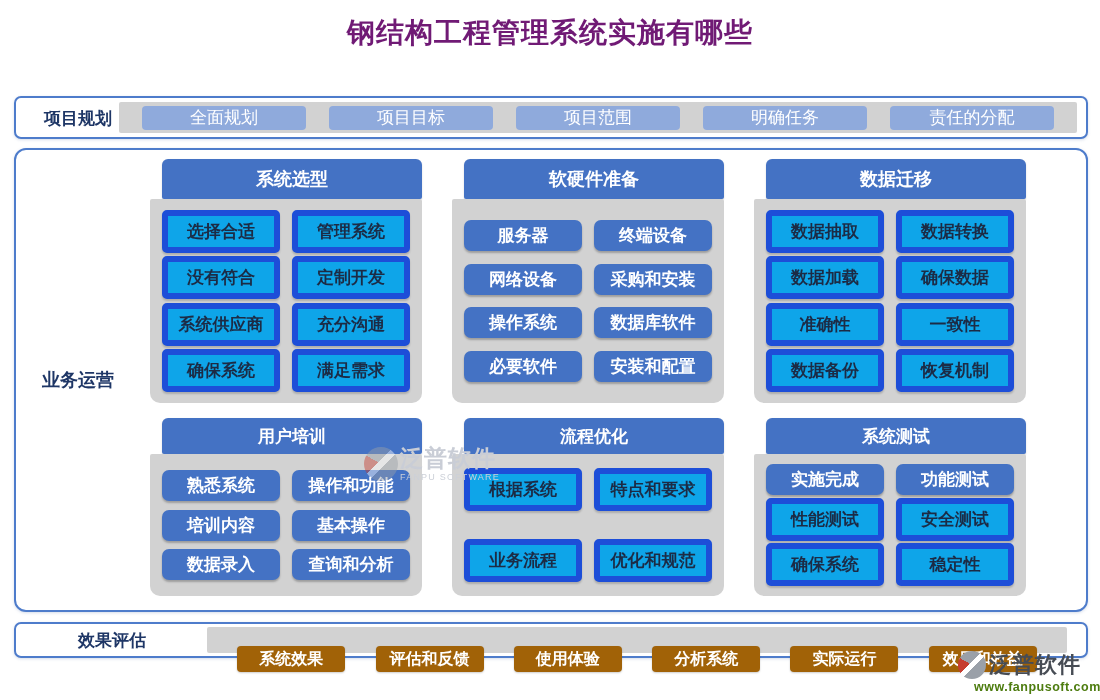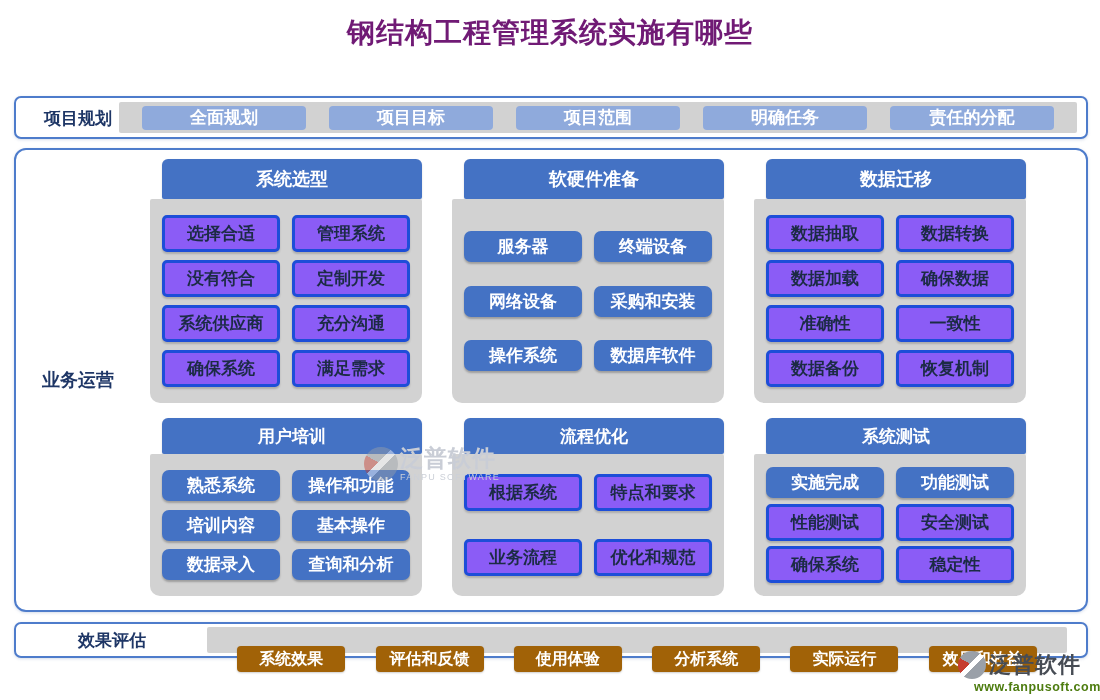--- a/index.html
+++ b/index.html
@@ -24,21 +24,21 @@
   }
   .band-top .band-label{left:16px;width:92px;}
   .band-bottom .band-label{left:0;width:192px;}
   .band-bar{
     position:absolute;background:#d2d2d2;border-radius:2px;
     display:flex;align-items:center;justify-content:space-evenly;
   }
   .band-top .band-bar{left:103px;right:9px;top:4px;bottom:4px;}
   .band-bottom .band-bar{left:191px;right:19px;top:3px;bottom:3px;}
   .planning-btn{
-    background:#8faadc;color:#fff;font-weight:bold;font-size:17px;
+    background:#8faadc;color:#fff;font-weight:normal;font-size:17px;
     height:24px;line-height:24px;border-radius:4px;width:164px;text-align:center;cursor:pointer;
   }
   .eval-btn{
     background:#a16207;color:#fff;font-weight:bold;font-size:16px;
     height:26px;line-height:26px;border-radius:4px;padding:0 13px;min-width:82px;
     text-align:center;cursor:pointer;box-shadow:0 1px 2px rgba(0,0,0,.2);margin-top:37px;
   }
   
   .main-box{
     position:absolute;left:14px;top:148px;width:1074px;height:464px;box-sizing:border-box;
@@ -65,21 +65,21 @@
     flex:1;background:#d2d2d2;border-radius:2px 2px 10px 10px;
     display:flex;flex-direction:column;justify-content:space-evenly;padding:8px 12px;box-sizing:border-box;
   }
   .card-process-optimization .card-body{justify-content:center;gap:28px;text-align:center;}
   .btn-row{display:flex;gap:12px;}
   .pill{
     flex:1;height:31px;display:flex;align-items:center;justify-content:center;
     font-size:17px;font-weight:bold;cursor:pointer;white-space:nowrap;
   }
   .pill-white{
-    background:#8b5cf6;color:#1c2b45;border:3px solid #1d4ed8;border-radius:5px;
+    background:#0ea5e9;color:#1c2b45;border:6px solid #1d4ed8;border-radius:5px;
     box-shadow:0 2px 2px rgba(0,0,0,.18);
   }
   .pill-blue{
     background:#4472c4;color:#fff;border-radius:7px;box-shadow:0 2px 2px rgba(0,0,0,.25);
   }
   
   .fanpu-logo{
     display:inline-block;border-radius:50%;
     background:
       linear-gradient(135deg,rgba(0,0,0,0) 44%,#ffffff 44%,#ffffff 56%,rgba(0,0,0,0) 56%),
@@ -148,20 +148,24 @@
             <div class="pill pill-blue">服务器</div>
             <div class="pill pill-blue">终端设备</div>
           </div>
           <div class="btn-row">
             <div class="pill pill-blue">网络设备</div>
             <div class="pill pill-blue">采购和安装</div>
           </div>
           <div class="btn-row">
             <div class="pill pill-blue">操作系统</div>
             <div class="pill pill-blue">数据库软件</div>
+          </div>
+          <div class="btn-row">
+            <div class="pill pill-blue">必要软件</div>
+            <div class="pill pill-blue">安装和配置</div>
           </div>
         </div>
       </div>
       <div class="card card-data-migration">
         <div class="card-header">数据迁移</div>
         <div class="card-body">
           <div class="btn-row">
             <div class="pill pill-white">数据抽取</div>
             <div class="pill pill-white">数据转换</div>
           </div>

